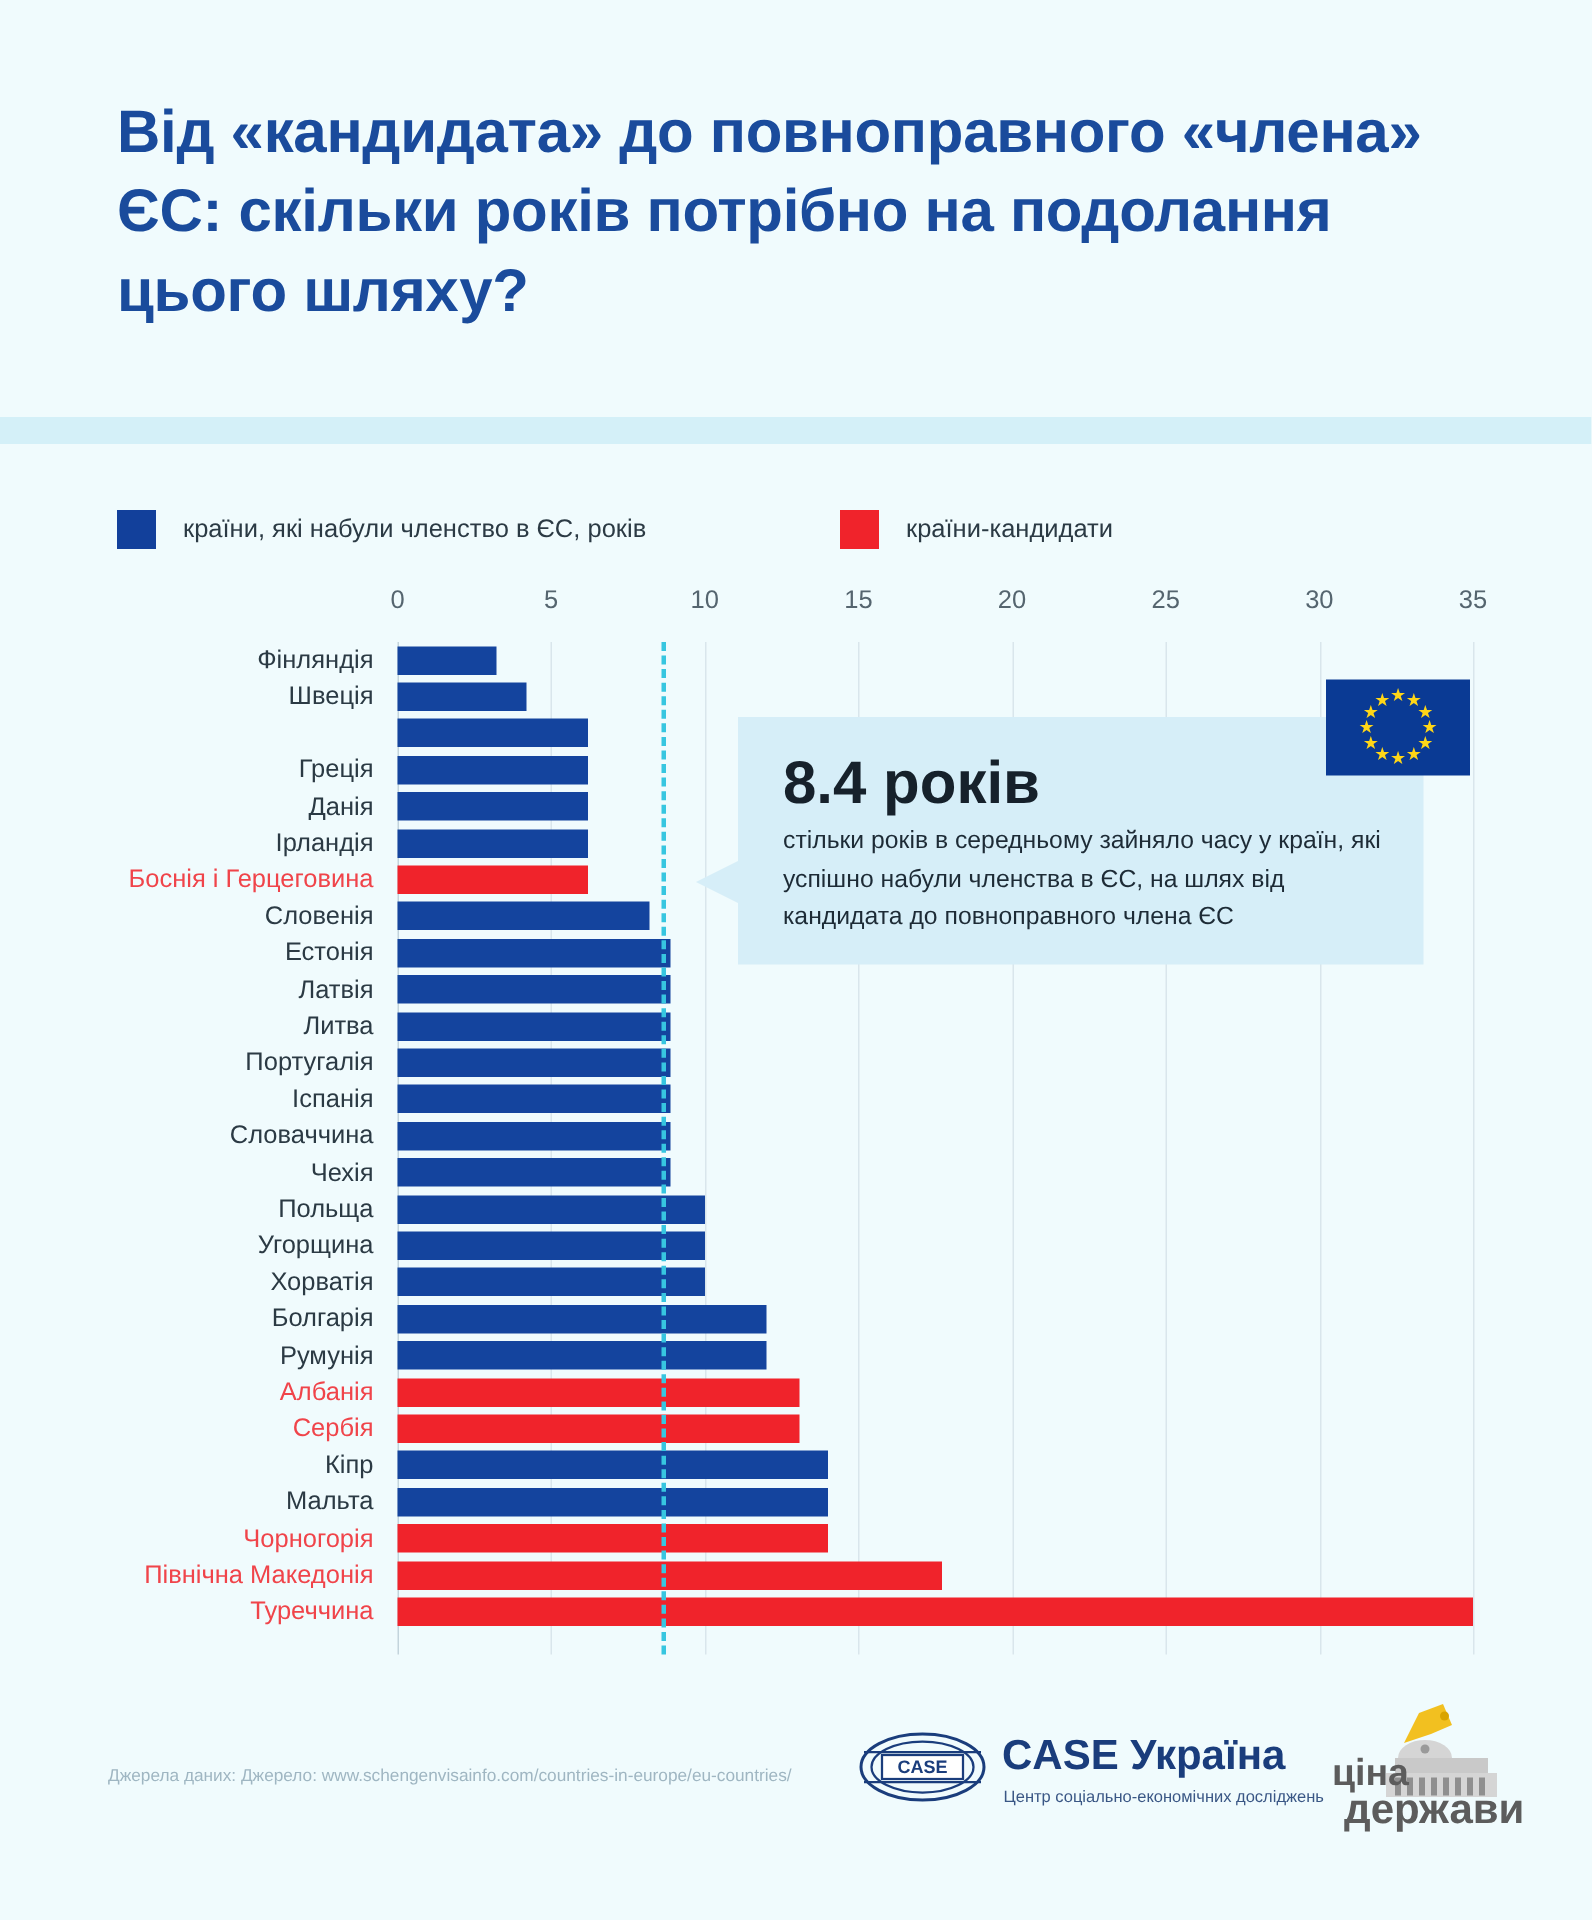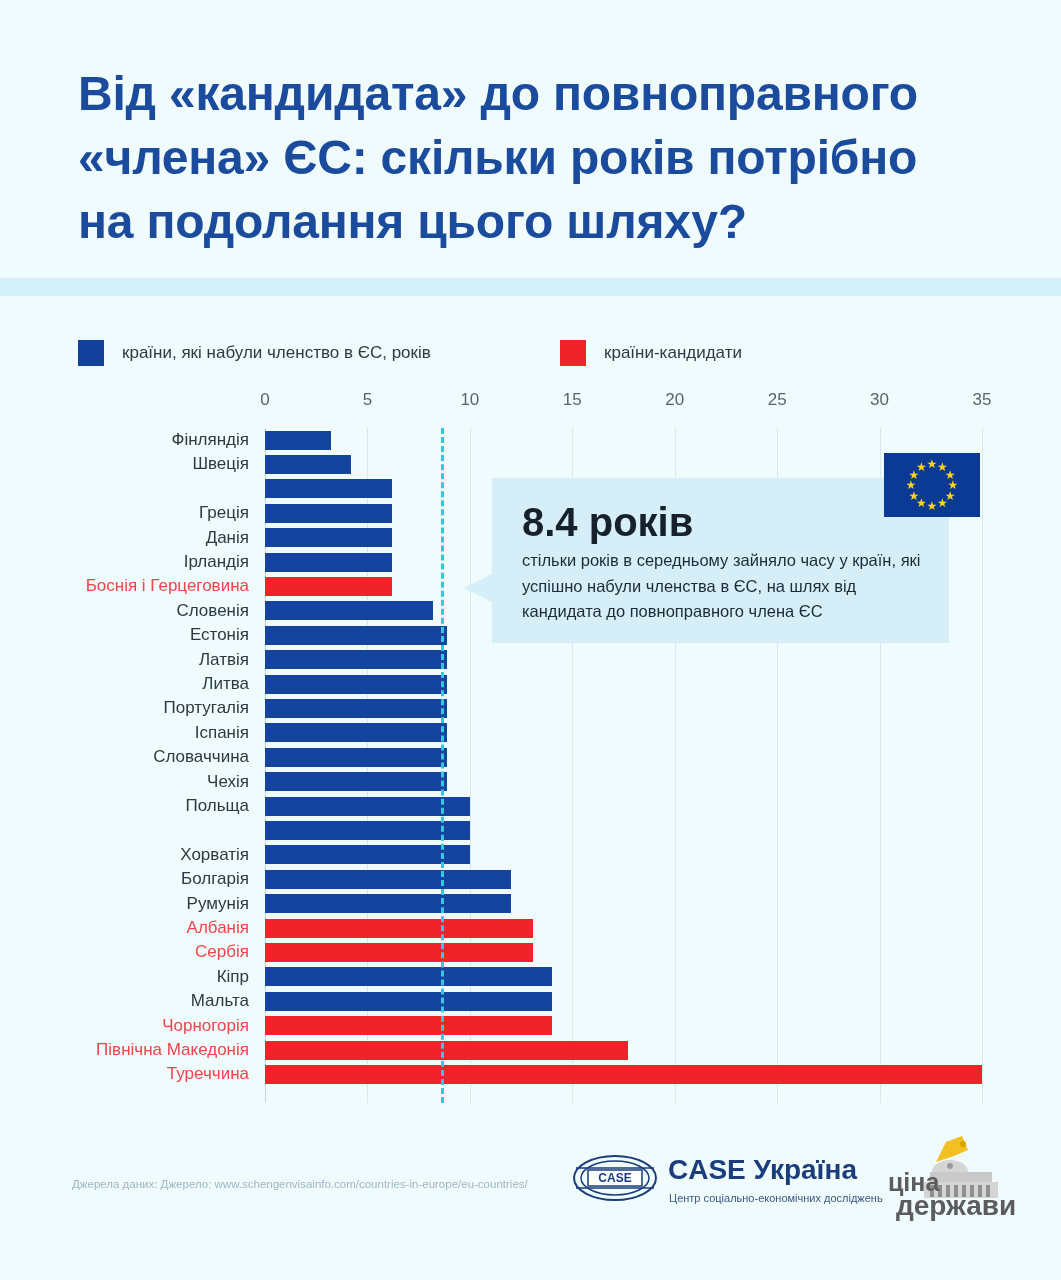--- a/index.html
+++ b/index.html
@@ -21,21 +21,21 @@
     left: 0; top: 0;
     width: 1061px;
     height: 278px;
     background: #f0fbfd;
   }
   .title {
     position: absolute;
     left: 78px;
     top: 62px;
     width: 900px;
-    font-size: 48px;
+    font-size: 40px;
     font-weight: bold;
     line-height: 1.33;
     color: #1a4b9c;
     letter-spacing: -0.2px;
   }
   .header-band {
     position: absolute;
     left: 0; top: 278px;
     width: 1061px;
     height: 18px;
@@ -386,20 +386,21 @@
         </div>
         <div class="row" style="top: 341.6px;">
           <div class="row-label member">Чехія</div>
           <div class="bar member" style="width: 182.323px;"></div>
         </div>
         <div class="row" style="top: 366px;">
           <div class="row-label member">Польща</div>
           <div class="bar member" style="width: 204.857px;"></div>
         </div>
         <div class="row" style="top: 390.4px;">
+          <div class="row-label member">Угорщина</div>
           <div class="bar member" style="width: 204.857px;"></div>
         </div>
         <div class="row" style="top: 414.8px;">
           <div class="row-label member">Хорватія</div>
           <div class="bar member" style="width: 204.857px;"></div>
         </div>
         <div class="row" style="top: 439.2px;">
           <div class="row-label member">Болгарія</div>
           <div class="bar member" style="width: 245.829px;"></div>
         </div>

